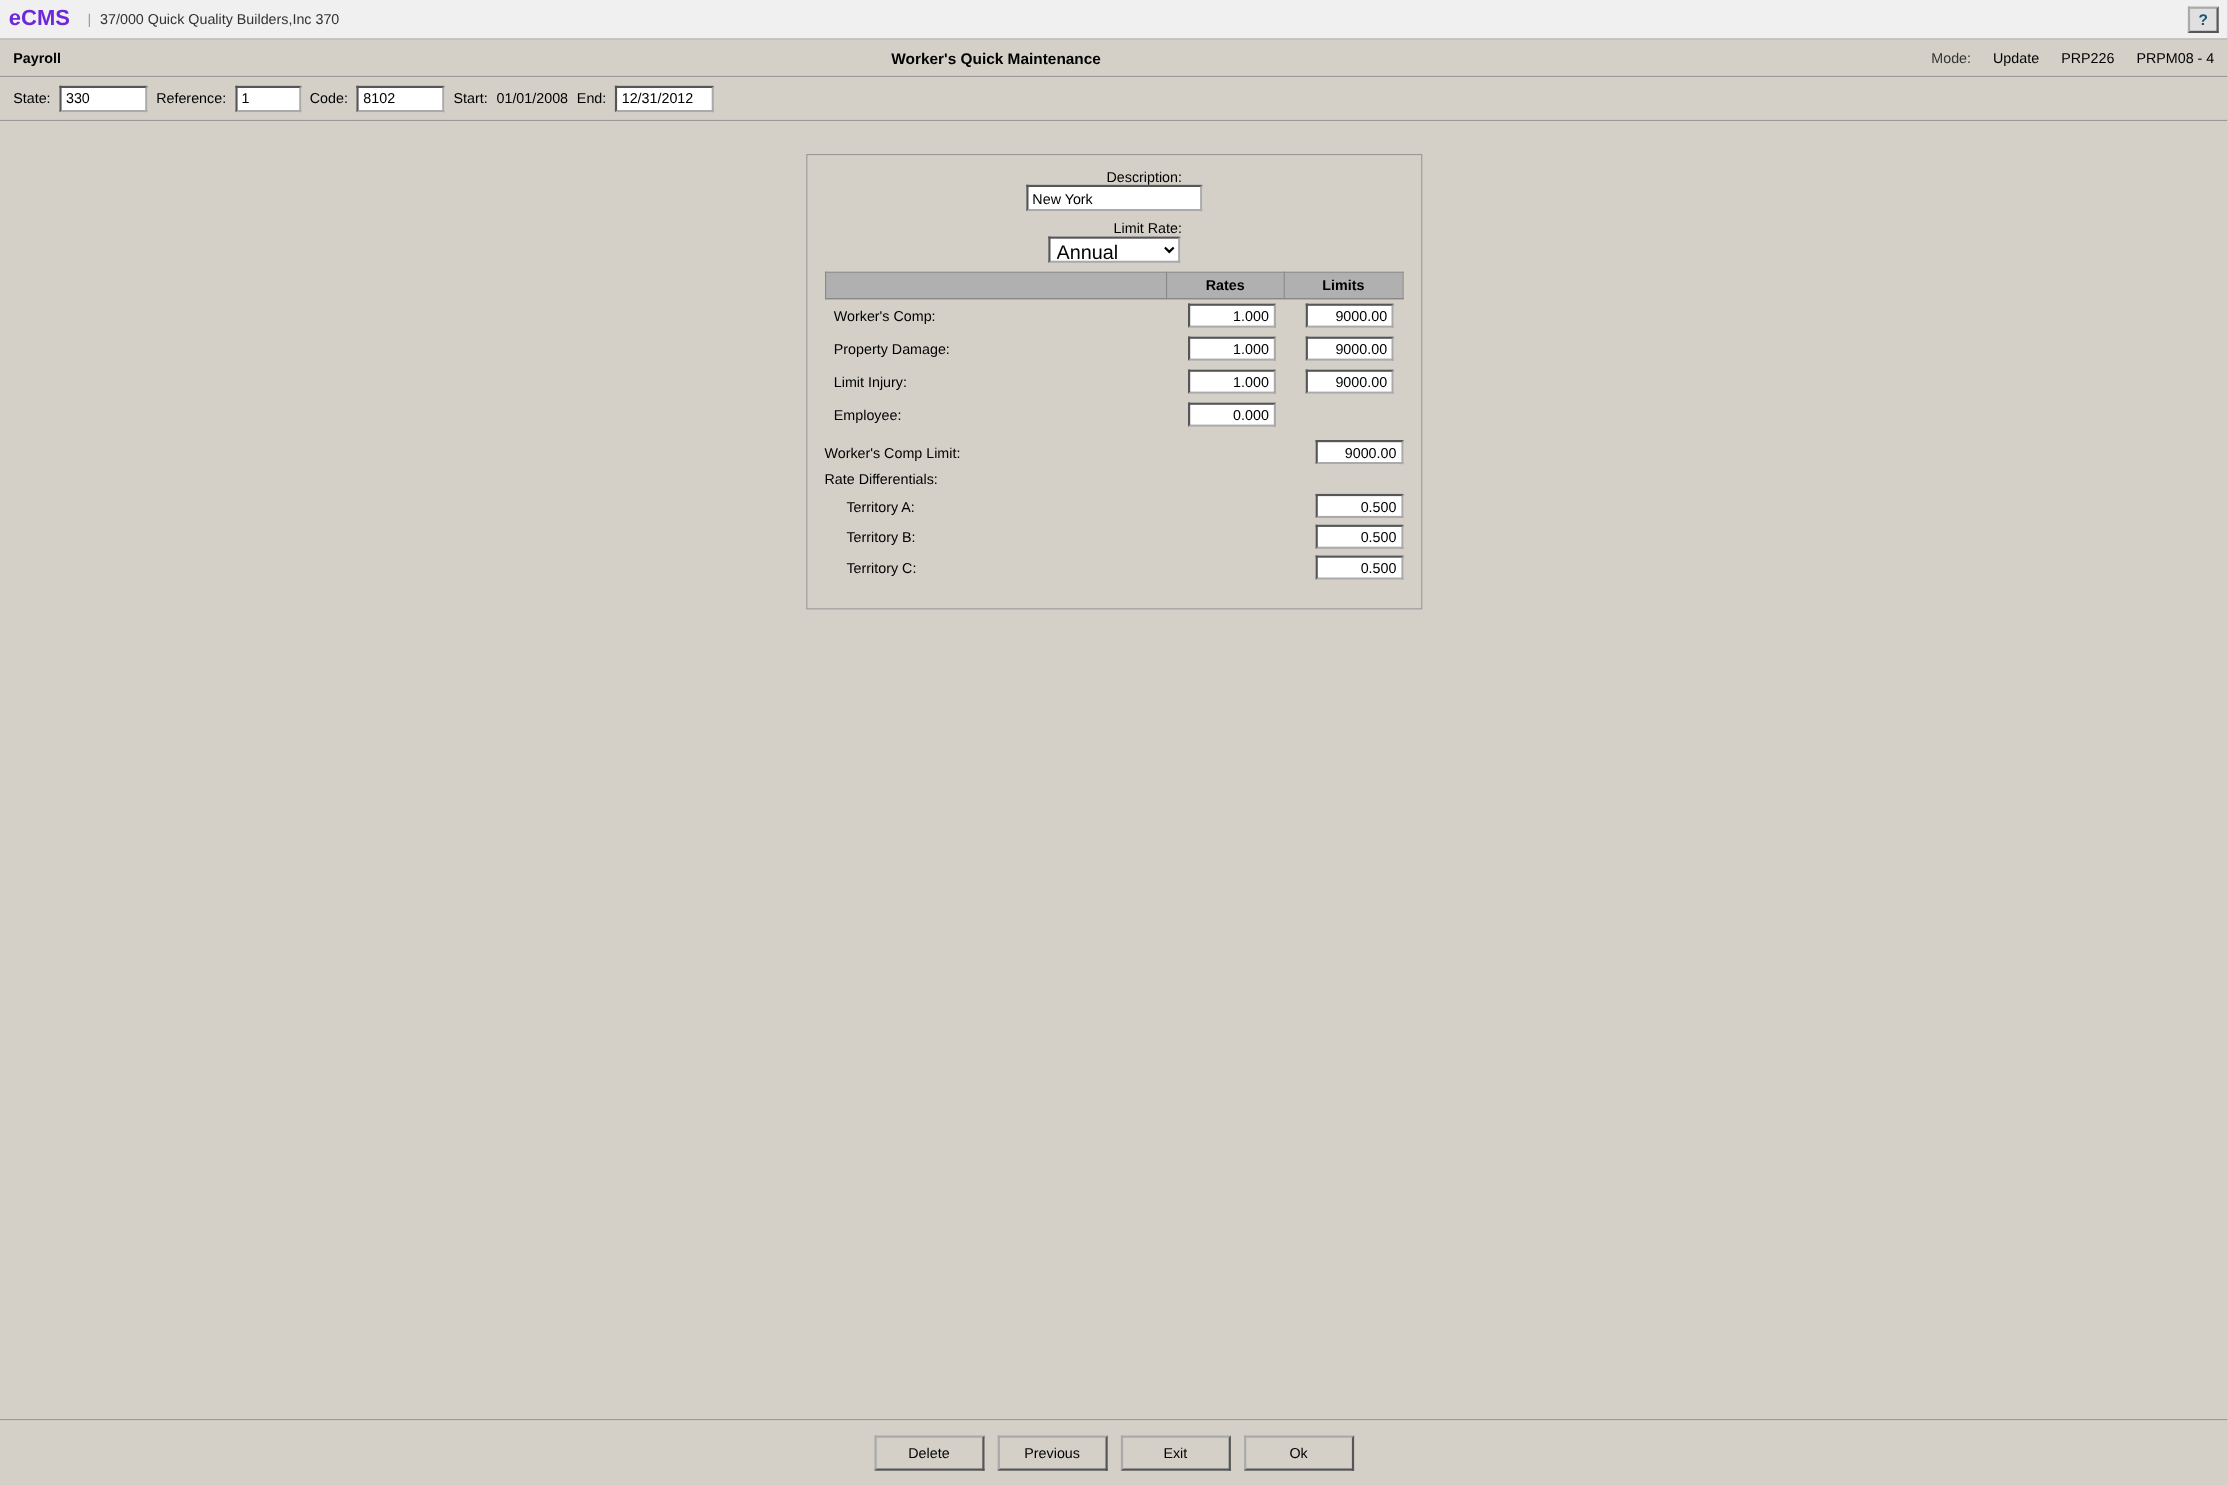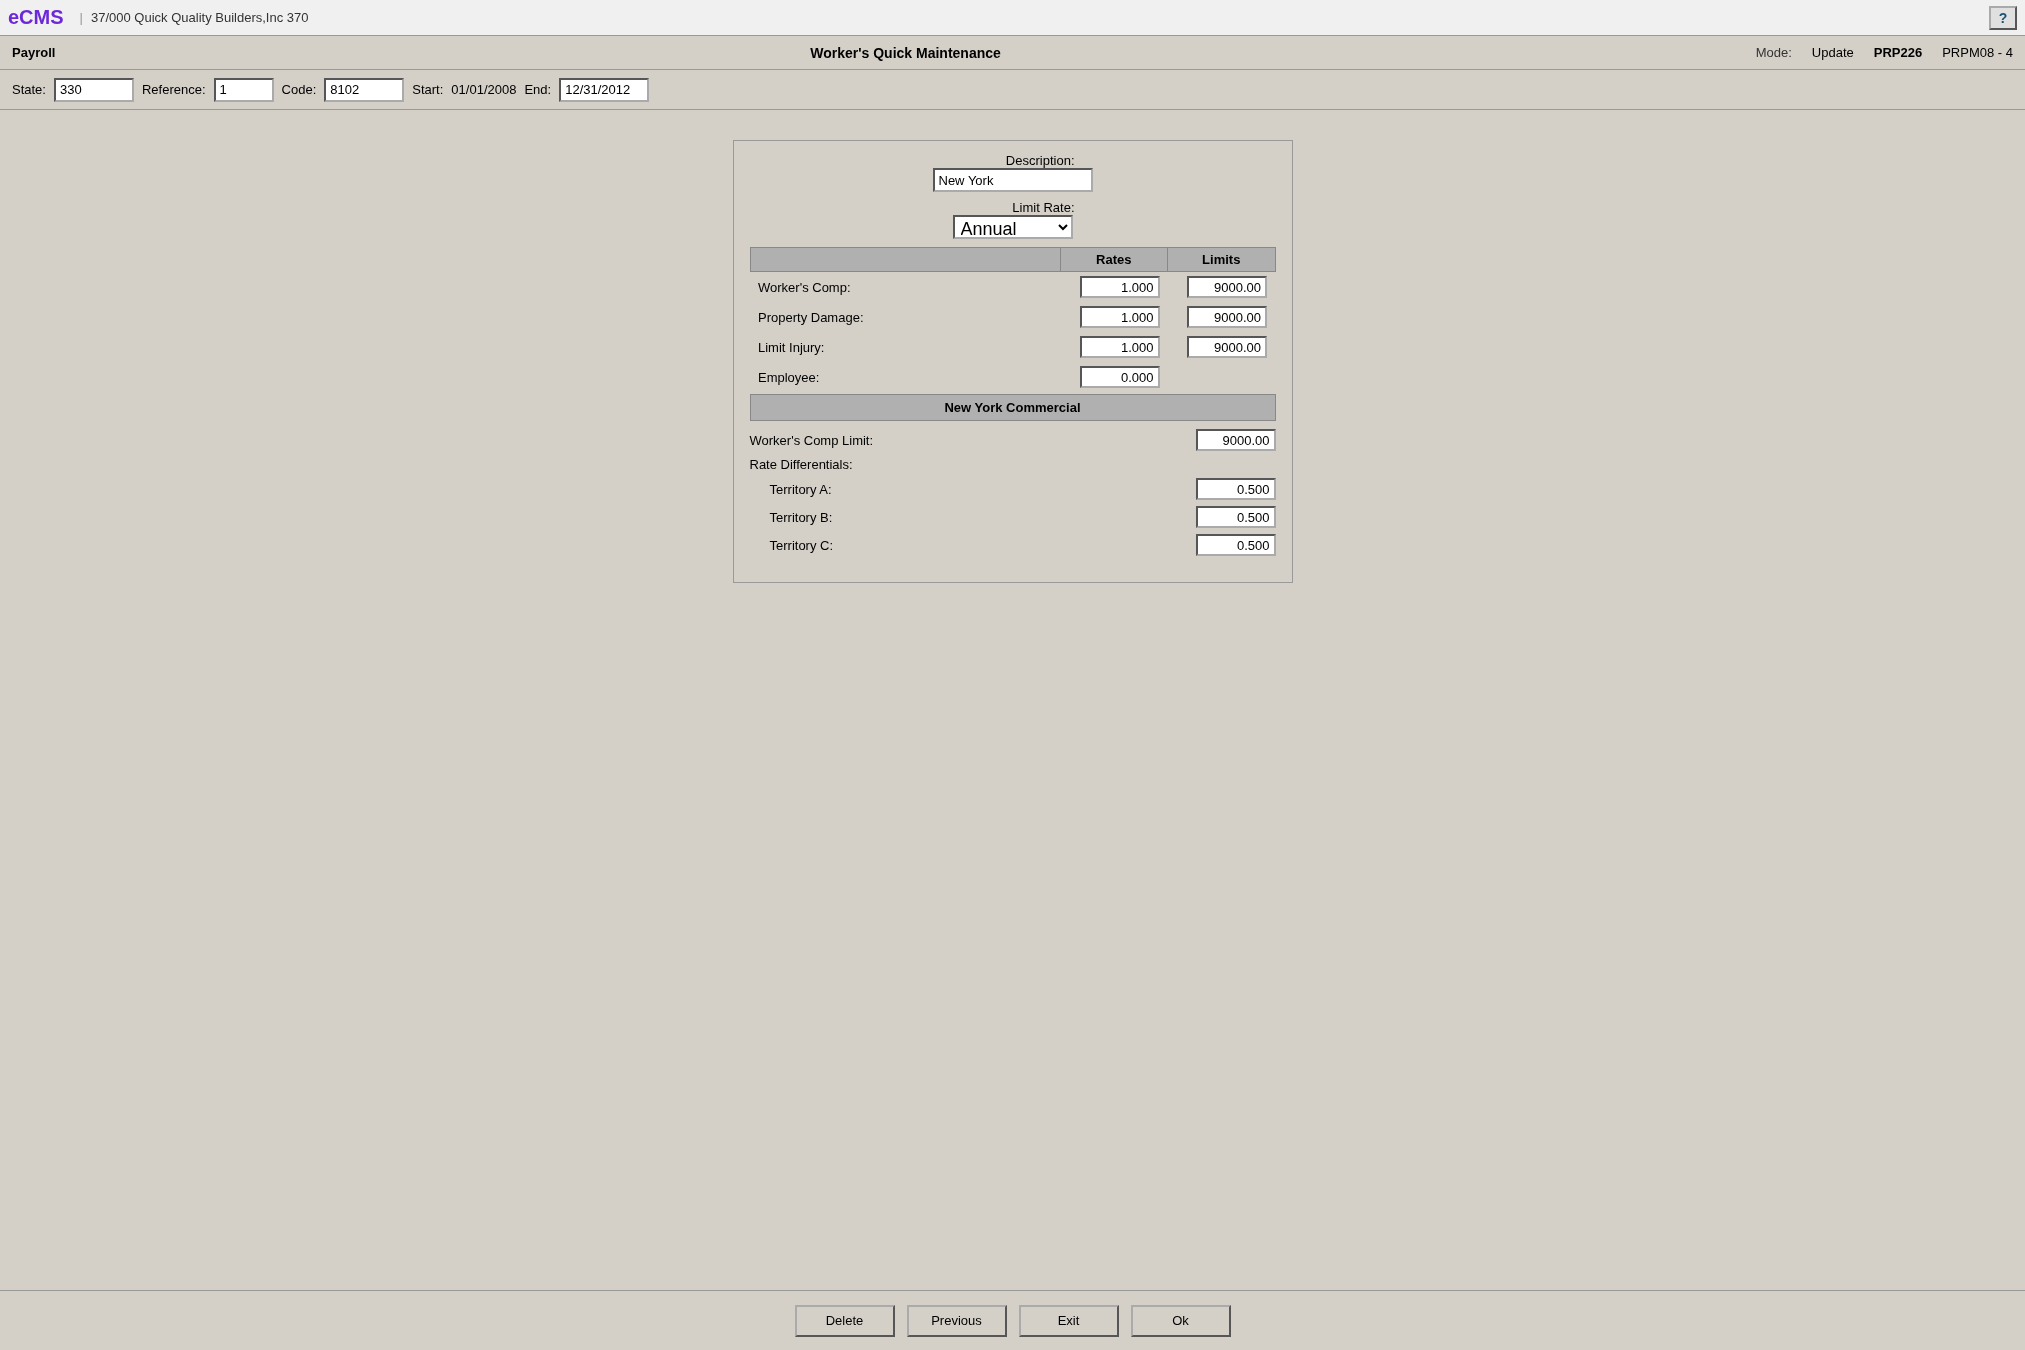--- a/index.html
+++ b/index.html
@@ -76,21 +76,21 @@
       color: #000;
     }
     .menu-right {
       display: flex;
       align-items: center;
       gap: 20px;
       font-size: 13px;
     }
     .mode-label { color: #333; }
     .mode-value { color: #000; }
-    .screen-code { font-weight: bold; }
+    .screen-code { font-weight: normal; }
 
     
     .field-bar {
       display: flex;
       align-items: center;
       background: #d4d0c8;
       border-bottom: 1px solid #999;
       padding: 6px 12px;
       height: 40px;
       gap: 8px;
@@ -339,21 +339,20 @@
             <td class="cell-input"><input class="table-input" type="text" value="9000.00" style=""></td>
           </tr>
           <tr>
             <td class="row-label">Employee:</td>
             <td class="cell-input"><input class="table-input" type="text" value="0.000" style=""></td>
             <td class="cell-input"></td>
           </tr>
         </tbody>
     </table>
 
-    <div class="section-header">New York Commercial</div>
 
     <div class="sub-section">
 
       <div class="sub-row">
         <span class="sub-label">Worker's Comp Limit:</span>
         <input class="sub-input" type="text" value="9000.00" style="">
       </div>
 
       <div class="sub-row">
         <span class="sub-label">Rate Differentials:</span>

